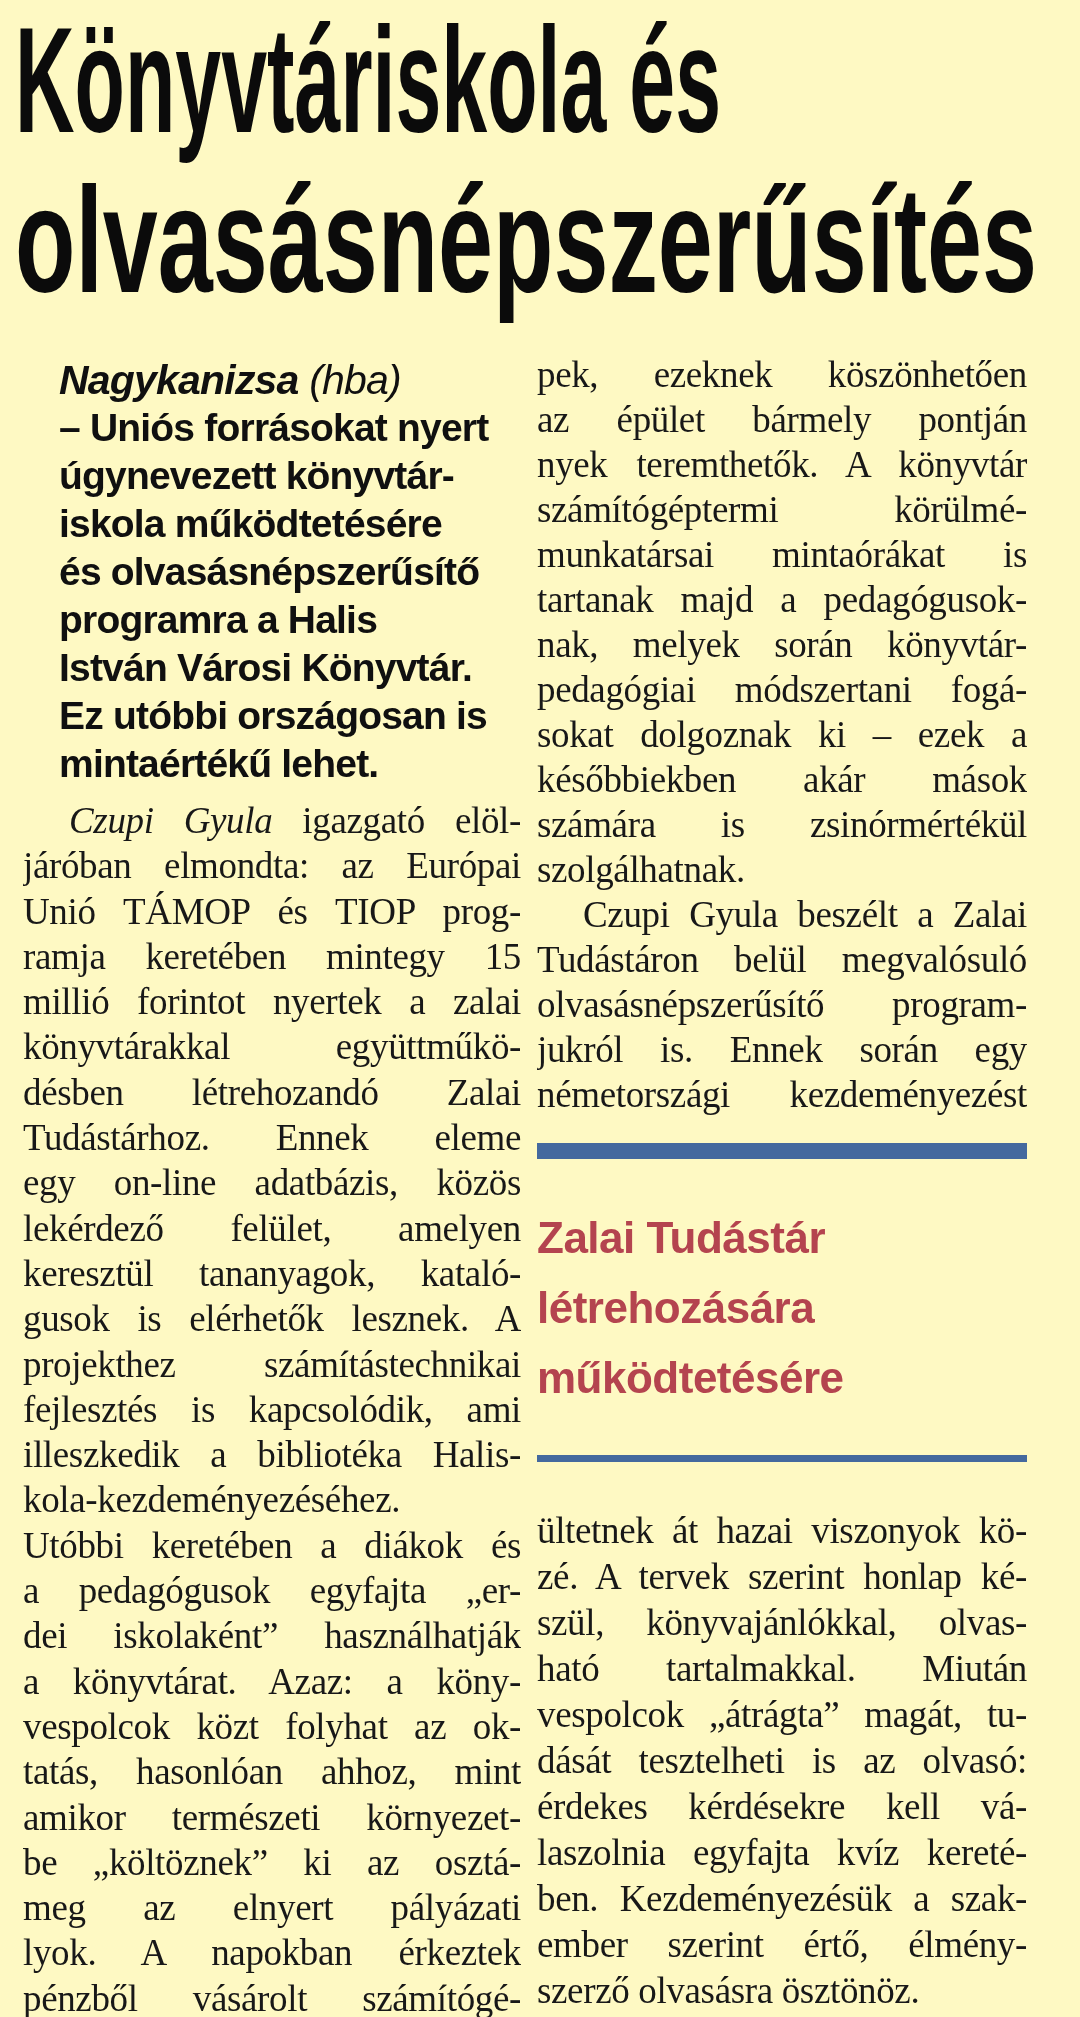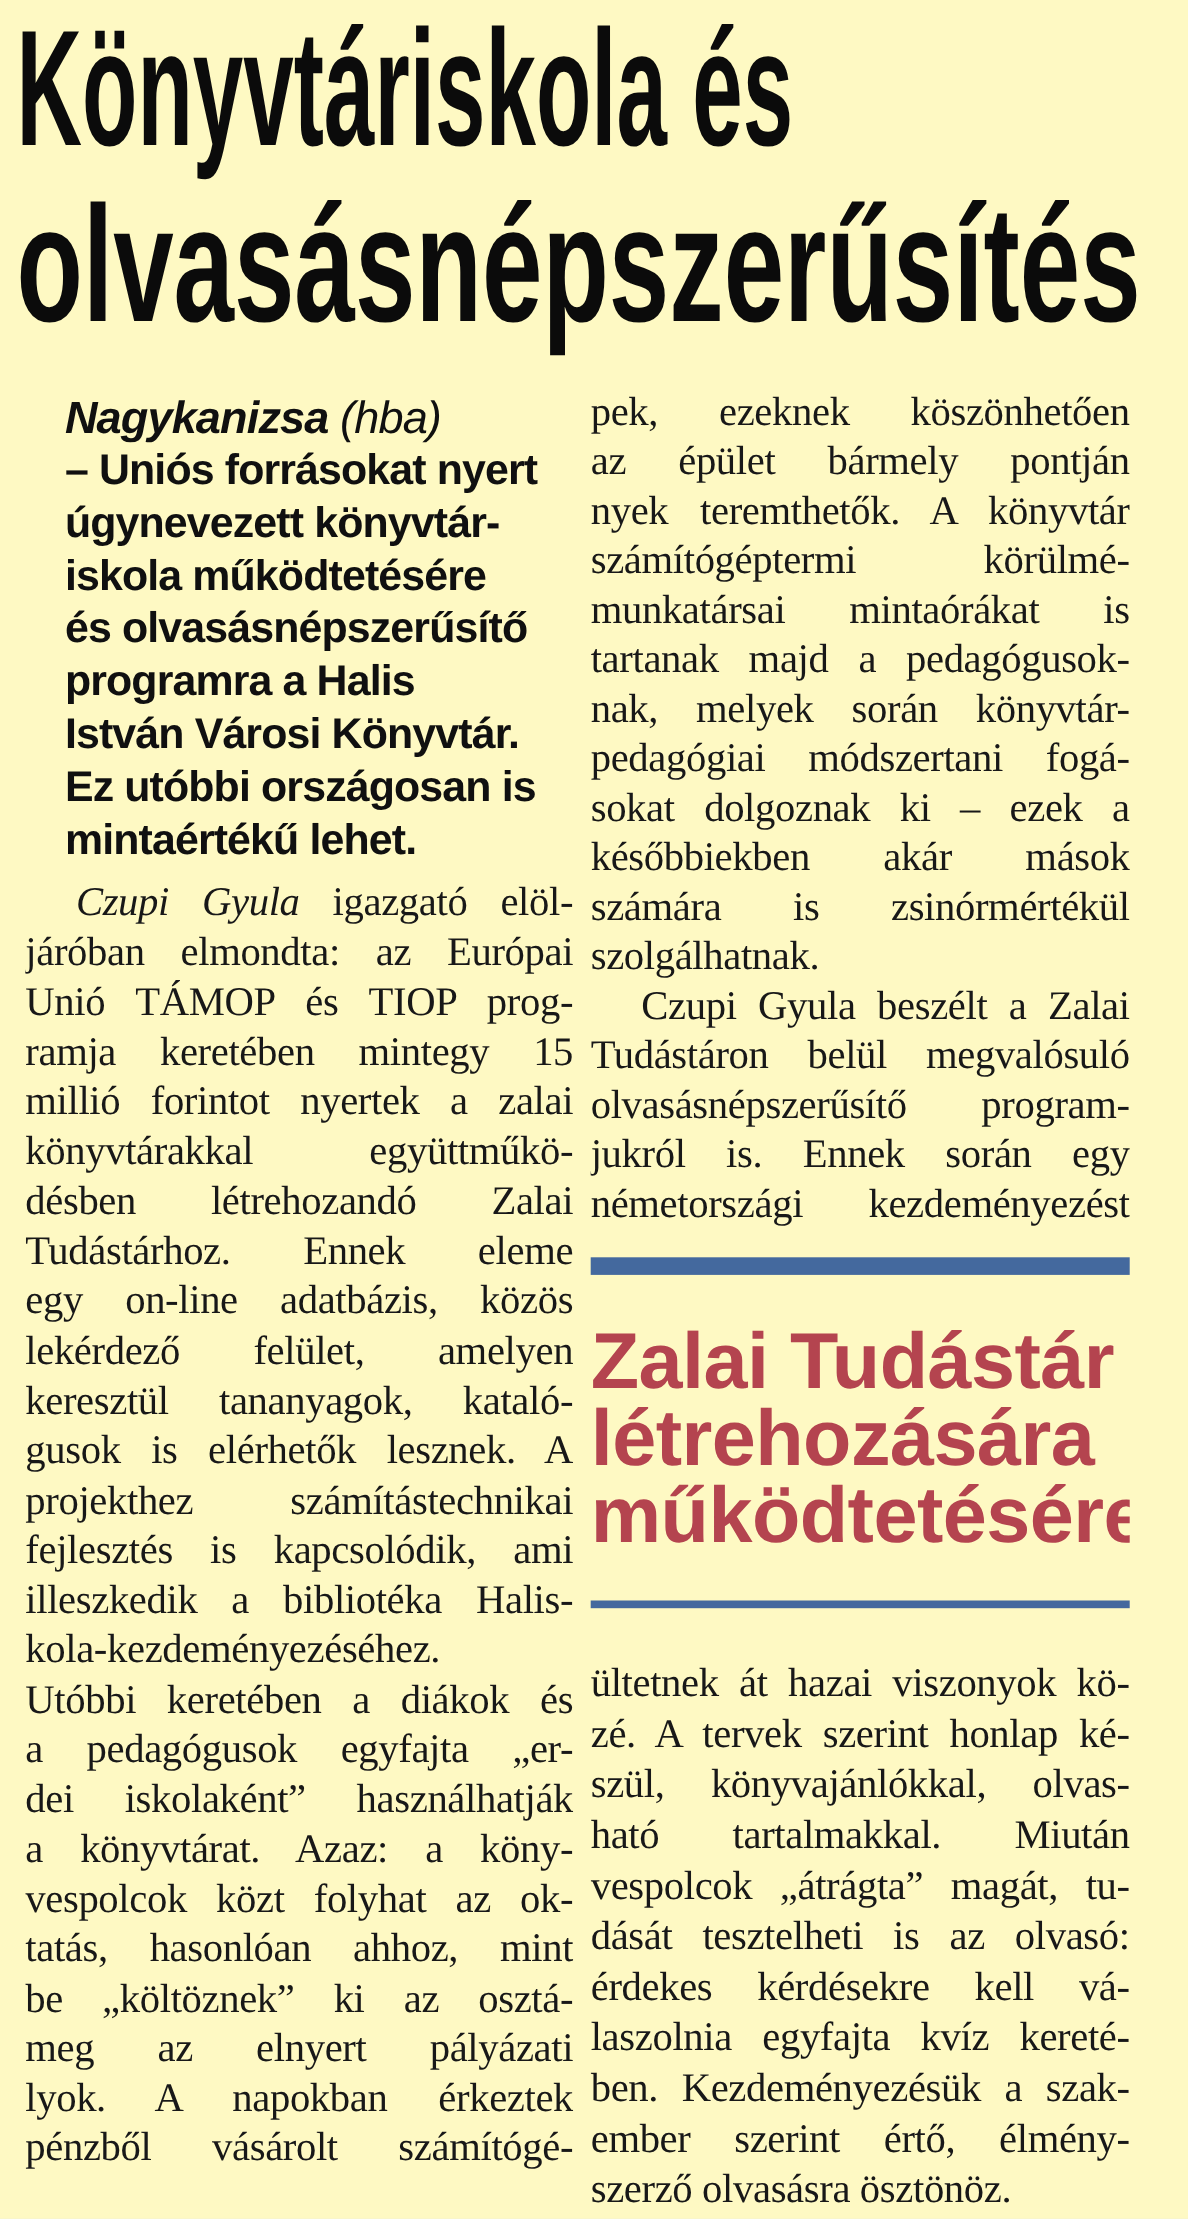--- a/index.html
+++ b/index.html
@@ -63,21 +63,21 @@
   .part2{line-height:46px;margin-top:46px;}
 
   
   .rule{width:100%;}
   .rule-thick{height:16px;margin-top:26px;}
   .rule-thin{height:7px;margin-top:42px;}
   .crosshead{
     margin-top:44px;
     font-family:"Liberation Sans", sans-serif;
     font-weight:700;
-    font-size:72px;
+    font-size:44px;
     line-height:70px;
     letter-spacing:-0.5px;
   }
   .crosshead .tl{text-align:left;text-align-last:left;}
 </style>
 </head>
 <body>
 
 <div class="page">
 
@@ -114,20 +114,21 @@
         <div class="tl">projekthez számítástechnikai</div>
         <div class="tl">fejlesztés is kapcsolódik, ami</div>
         <div class="tl">illeszkedik a bibliotéka Halis-</div>
         <div class="tl rag">kola-kezdeményezéséhez.</div>
         <div class="tl">Utóbbi keretében a diákok és</div>
         <div class="tl">a pedagógusok egyfajta „er-</div>
         <div class="tl">dei iskolaként” használhatják</div>
         <div class="tl">a könyvtárat. Azaz: a köny-</div>
         <div class="tl">vespolcok közt folyhat az ok-</div>
         <div class="tl">tatás, hasonlóan ahhoz, mint</div>
+        <div class="tl">amikor természeti környezet-</div>
         <div class="tl">be „költöznek” ki az osztá-</div>
         <div class="tl">meg az elnyert pályázati</div>
         <div class="tl">lyok. A napokban érkeztek</div>
         <div class="tl">pénzből vásárolt számítógé-</div>
       </div>
   </div>
 
   <div class="col col-right">
     <div class="serif-block part1">
         <div class="tl">pek, ezeknek köszönhetően</div>

